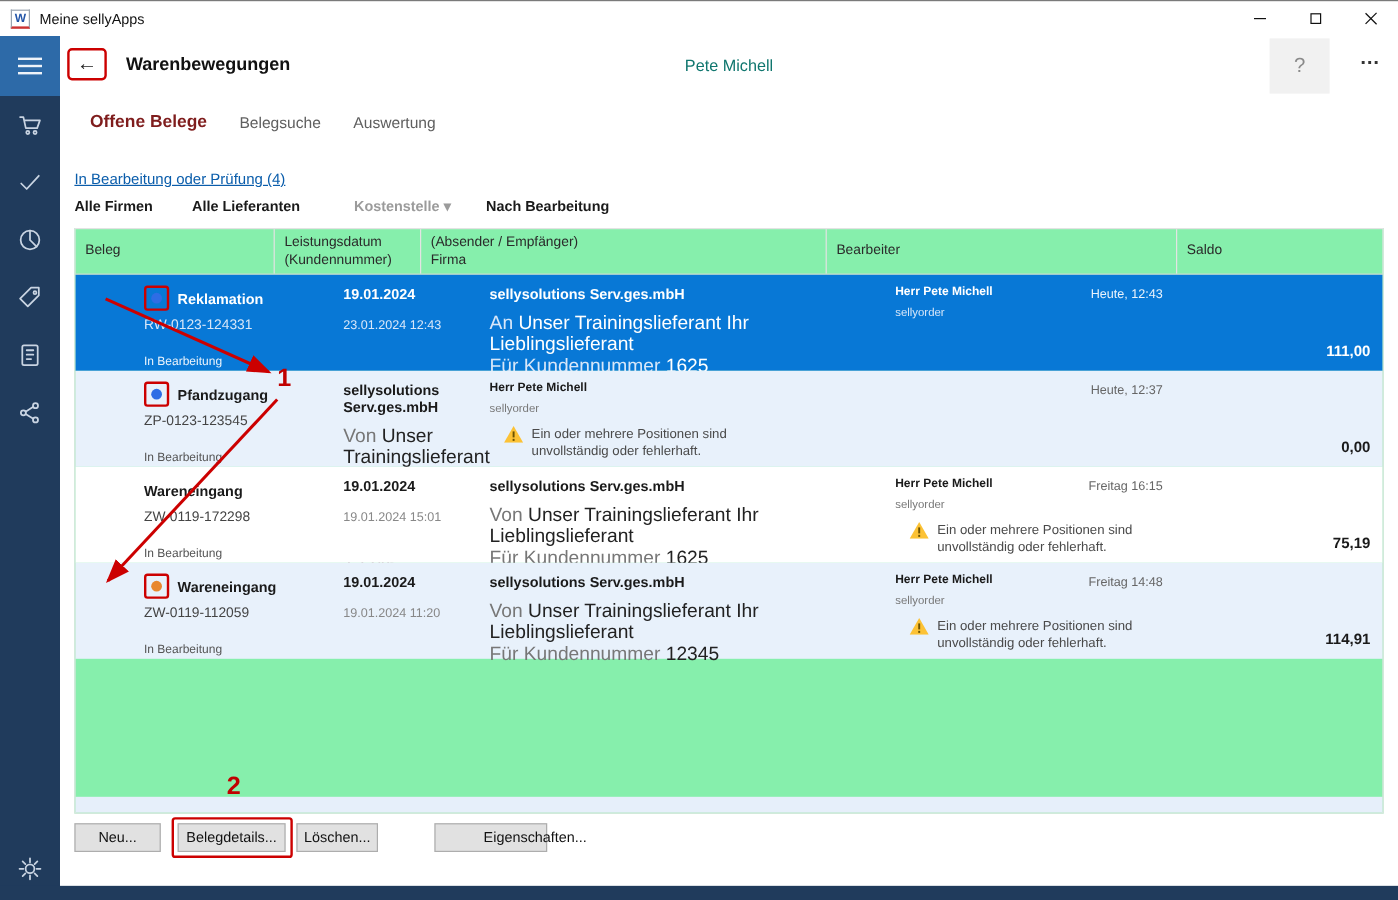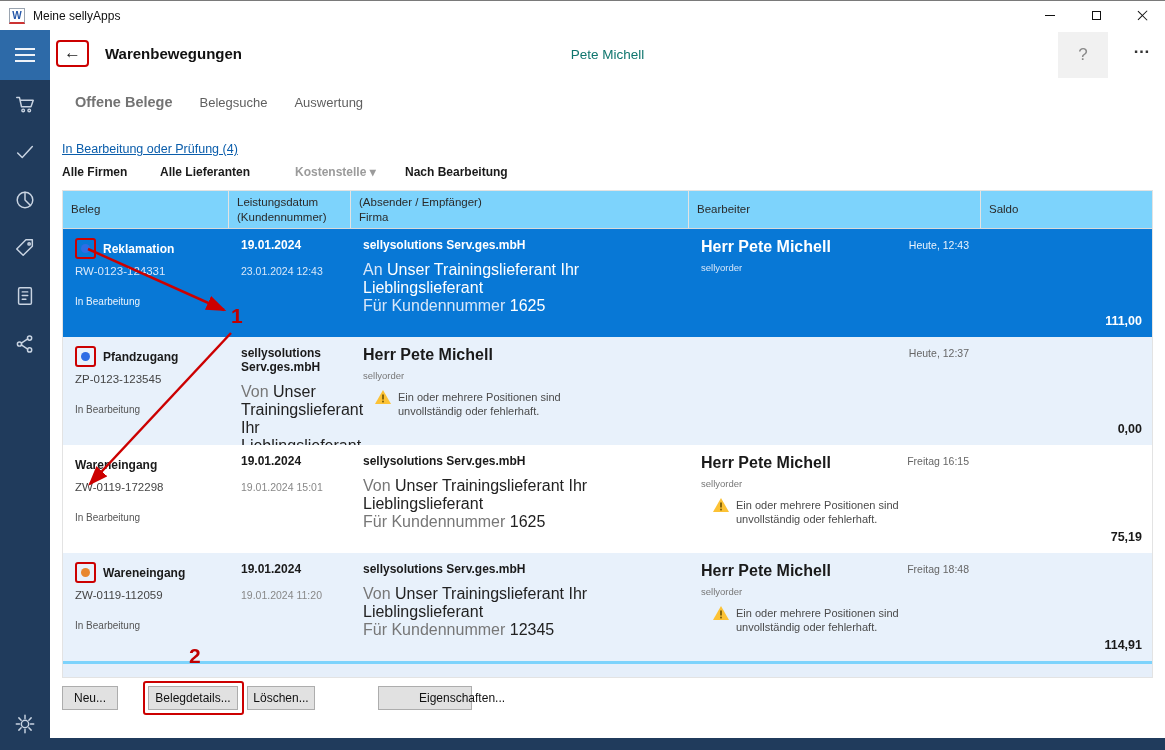--- a/index.html
+++ b/index.html
@@ -50,41 +50,41 @@
   .page-title { position:absolute; left:55px; top:15px; font-size:15px; font-weight:bold; color:#111; }
   .user-name { position:absolute; left:0; right:0; top:17px; text-align:center;
     font-size:13.5px; color:#0f766e; }
   .help-tile { position:absolute; right:57px; top:2px; width:50px; height:46px; background:#f1f1f1;
     display:flex; align-items:center; justify-content:center; font-size:17px; color:#8a8a8a; }
   .more-btn { position:absolute; right:14px; top:8px; font-size:17px; font-weight:bold;
     color:#333; letter-spacing:1px; }
 
   .tabs { position:absolute; left:25px; top:50px; height:44px; display:flex; align-items:center; gap:27px; }
   .tab { font-size:13px; color:#5f5f5f; cursor:default; }
-  .tab.active { font-size:14.5px; font-weight:bold; color:#737373; }
+  .tab.active { font-size:14.5px; font-weight:bold; color:#7f1d1d; }
 
   .filter-link { position:absolute; left:12px; top:112px; font-size:12.5px; color:#0a5dab;
     text-decoration:underline; }
 
   .filter-row { position:absolute; left:0; top:135px; height:18px; width:100%; }
   .filter-item { position:absolute; font-size:12px; font-weight:bold; color:#1a1a1a; }
   .filter-item.disabled { color:#9b9b9b; }
   .f-firms { left:12px; } .f-suppliers { left:110px; } .f-cost { left:245px; } .f-after { left:355px; }
 
   
   .table { position:absolute; left:12px; top:160px; width:1091px; height:488px;
-    border:1px solid #e3e3e3; background:#7dd3fc; }
+    border:1px solid #e3e3e3; background:#86efac; }
   .thead { display:grid; grid-template-columns:166px 122px 338px 292px 1fr; height:38px;
     border-bottom:1px solid #d9d9d9; }
   .th { padding:3px 8px; font-size:11.5px; color:#2a2a2a; border-right:1px solid #e3e3e3;
     display:flex; flex-direction:column; justify-content:center; line-height:1.25; }
   .th:last-child { border-right:none; }
 
   .row { position:relative; display:grid; grid-template-columns:166px 122px 338px 292px 1fr;
-    height:108px; background:#fff; }
+    height:80px; background:#fff;padding-left:45px; }
   .row.alt { background:#e8f1fb; }
   .row.selected { background:#0878d6; color:#fff; }
   .cell { position:relative; padding:9px 10px 0 12px; }
 
   .beleg-top { display:flex; align-items:center; gap:7px; height:21px; }
   .annot-dot-box { width:21px; height:21px; border:2px solid #cc0000; border-radius:3px;
     display:inline-flex; align-items:center; justify-content:center; flex:none; }
   .dot { width:9px; height:9px; border-radius:50%; }
   .dot-blue { background:#2e6de5; }
   .dot-orange { background:#e8872e; }
@@ -97,41 +97,41 @@
   .date-main { font-weight:bold; font-size:12px; }
   .date-sub { margin-top:13px; font-size:10.5px; color:#888; }
   .selected .date-sub { color:#d8e7f9; }
 
   .firma-name { font-weight:bold; font-size:12px; }
   .firma-line { margin-top:9px; font-size:16px; }
   .firma-line + .firma-line { margin-top:0; }
   .lbl { color:#777; } .val { color:#222; }
   .selected .lbl { color:#d8e7f9; } .selected .val { color:#fff; }
 
-  .bearb-name { font-weight:bold; font-size:16px; }
+  .bearb-name { font-weight:bold; font-size:10px; }
   .bearb-app { margin-top:6px; font-size:9.5px; color:#777; }
   .selected .bearb-app { color:#d8e7f9; }
   .warn { margin-top:9px; display:flex; gap:7px; align-items:flex-start; padding-left:12px; }
   .warn-text { font-size:11px; color:#4a4a4a; width:205px; line-height:1.3; }
 
   .row-time { position:absolute; right:183px; top:10px; font-size:10.5px; color:#666; }
   .selected .row-time { color:#eaf3fc; }
   .row-saldo { position:absolute; right:10px; bottom:9px; font-weight:bold; font-size:12.5px; }
 
   .table-bottom-strip { position:absolute; left:0; right:0; bottom:0; height:13px; background:#e6effa; }
 
   
   .btn-row { position:absolute; left:0; top:656px; width:100%; height:30px; }
   .btn { position:absolute; top:0; height:24px; background:#e1e1e1; border:1px solid #adadad;
     font-family:"Liberation Sans", sans-serif; font-size:12px; color:#111; text-align:center;
     line-height:21px; cursor:default; }
-  .b-new { left:12px; width:56px; }
+  .b-new { left:12px; width:72px; }
   .b-details { left:98px; width:90px; }
   .b-delete { left:197px; width:68px; }
-  .b-props { left:328px; width:94px;padding-left:40px; }
+  .b-props { left:312px; width:94px;padding-left:40px; }
   .annot-btn-box { position:absolute; left:93px; top:-5px; width:101px; height:34px;
     border:2px solid #cc0000; border-radius:3px; pointer-events:none; }
 
   
   .annot-svg { position:absolute; left:0; top:0; width:1115px; height:708px;
     pointer-events:none; z-index:50; }
   .annot-num { position:absolute; z-index:51; color:#c00000; font-weight:bold; font-size:21px; }
   .num1 { left:181px; top:274px; }
   .num2 { left:139px; top:614px; }
 </style>
@@ -381,21 +381,21 @@
         <div class="warn">
           <svg width="16" height="14" viewBox="0 0 16 14">
             <path d="M8 0L16 14H0Z" fill="#fcc235"></path>
               <rect x="7.2" y="4.5" width="1.6" height="5" fill="#6b5200"></rect>
               <rect x="7.2" y="10.7" width="1.6" height="1.7" fill="#6b5200"></rect>
           </svg>
           <div class="warn-text">Ein oder mehrere Positionen sind unvollständig oder fehlerhaft.</div>
         </div>
       </div>
       <div class="cell"></div>
-      <div class="row-time">Freitag 18:48</div>
+      <div class="row-time">Freitag 14:48</div>
       <div class="row-saldo">114,91</div>
     </div>
 
     <div class="table-bottom-strip"></div>
   </div>
 
   <div class="btn-row">
     <button class="btn b-new">Neu...</button>
     <div class="annot-btn-box"></div>
     <button class="btn b-details">Belegdetails...</button>

